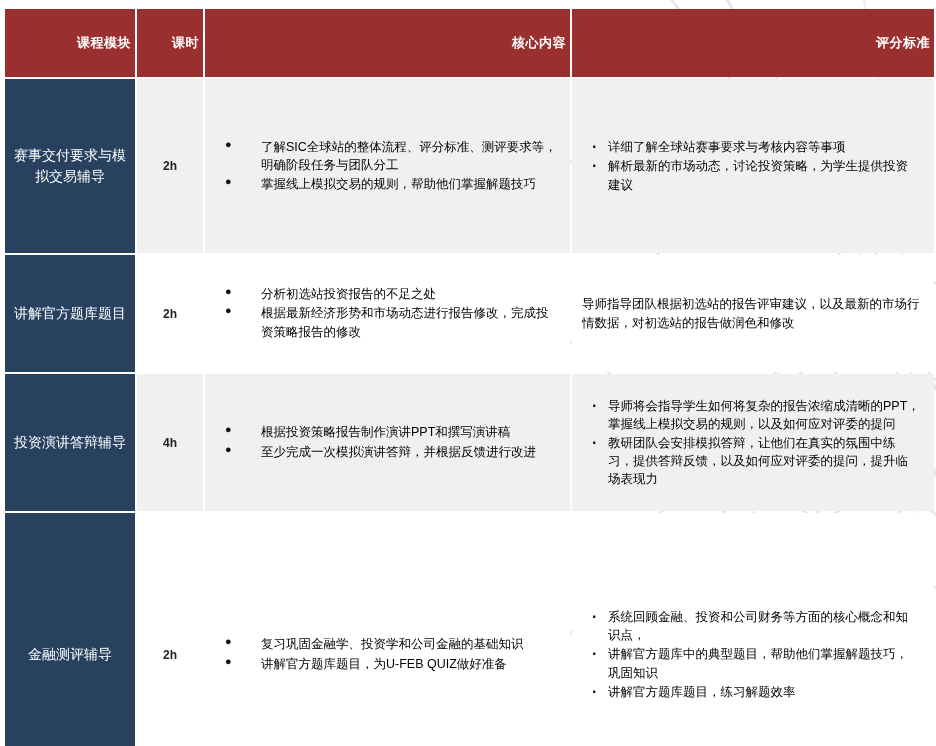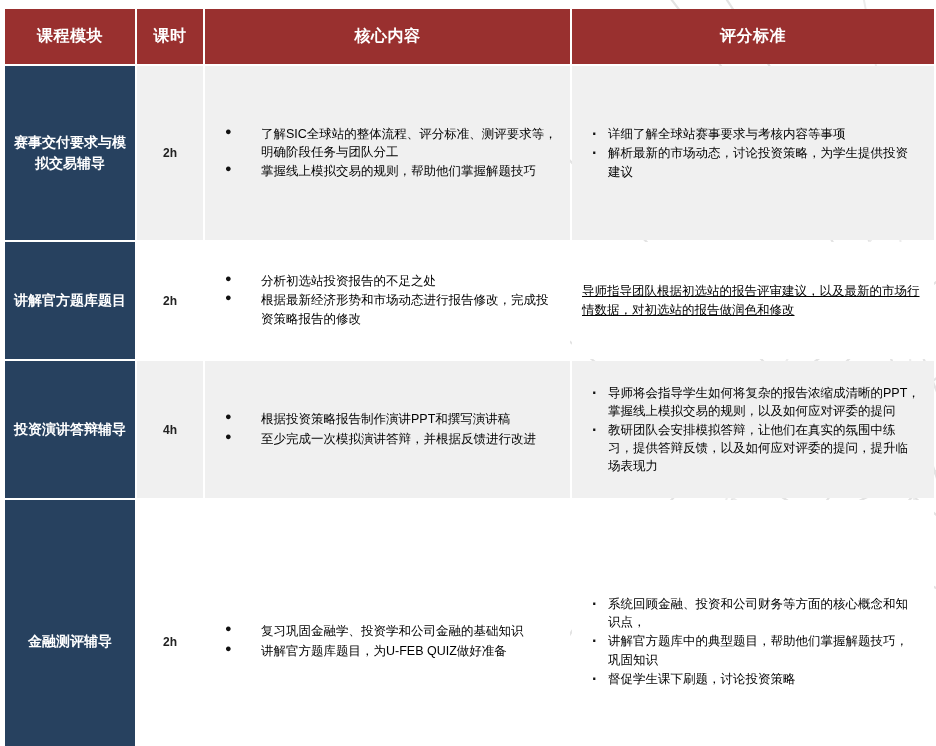--- a/index.html
+++ b/index.html
@@ -43,35 +43,35 @@
   
   col.c-module { width: 130px; }
   col.c-hours  { width: 66px; }
   col.c-core   { width: 365px; }
   col.c-detail { width: 362px; }
 
   
   thead th {
     background: #99302F;
     color: #ffffff;
-    font-size: 16px;
+    font-size: 13px;
     font-weight: bold;
-    text-align: center;
-    vertical-align: middle;
-    height: 55px;
+    text-align: right;
+    vertical-align: middle;
+    height: 68px;
     padding: 0 4px;
     letter-spacing: 0.5px;
   }
 
   
   td.module-cell {
     background: #27415F;
     color: #ffffff;
     font-size: 14px;
-    font-weight: bold;
+    font-weight: normal;
     text-align: center;
     vertical-align: middle;
     padding: 4px 8px;
     line-height: 1.5;
   }
 
   
   td.hours-cell {
     font-size: 12px;
     color: #222222;
@@ -136,21 +136,20 @@
     top: -1px;
     font-size: 16px;
     font-weight: bold;
     color: #111111;
     line-height: 1.3;
   }
 
   p.plain-para {
     margin: 0;
     padding: 0 4px 0 0;
-    text-decoration: underline;
   }
 
   .row-1 td.module-cell, .row-1 td.hours-cell,
   .row-1 td.core-cell,  .row-1 td.detail-cell { height: 162px; }
   .row-2 td.module-cell, .row-2 td.hours-cell,
   .row-2 td.core-cell,  .row-2 td.detail-cell { height: 105px; }
   .row-3 td.module-cell, .row-3 td.hours-cell,
   .row-3 td.core-cell,  .row-3 td.detail-cell { height: 125px; }
   .row-4 td.module-cell, .row-4 td.hours-cell,
   .row-4 td.core-cell,  .row-4 td.detail-cell { height: 271px; }
@@ -249,20 +248,20 @@
         <td class="core-cell">
           <ul class="bullet-list">
             <li>复习巩固金融学、投资学和公司金融的基础知识</li>
             <li>讲解官方题库题目，为U-FEB QUIZ做好准备</li>
           </ul>
         </td>
         <td class="detail-cell">
           <ul class="dash-list">
             <li>系统回顾金融、投资和公司财务等方面的核心概念和知识点，</li>
             <li>讲解官方题库中的典型题目，帮助他们掌握解题技巧，巩固知识</li>
-            <li>督促学生课下刷题，讨论投资策略</li>
+            <li>讲解官方题库题目，练习解题效率</li>
           </ul>
         </td>
       </tr>
 
     </tbody>
   </table>
 </div>
 
 </body></html>

